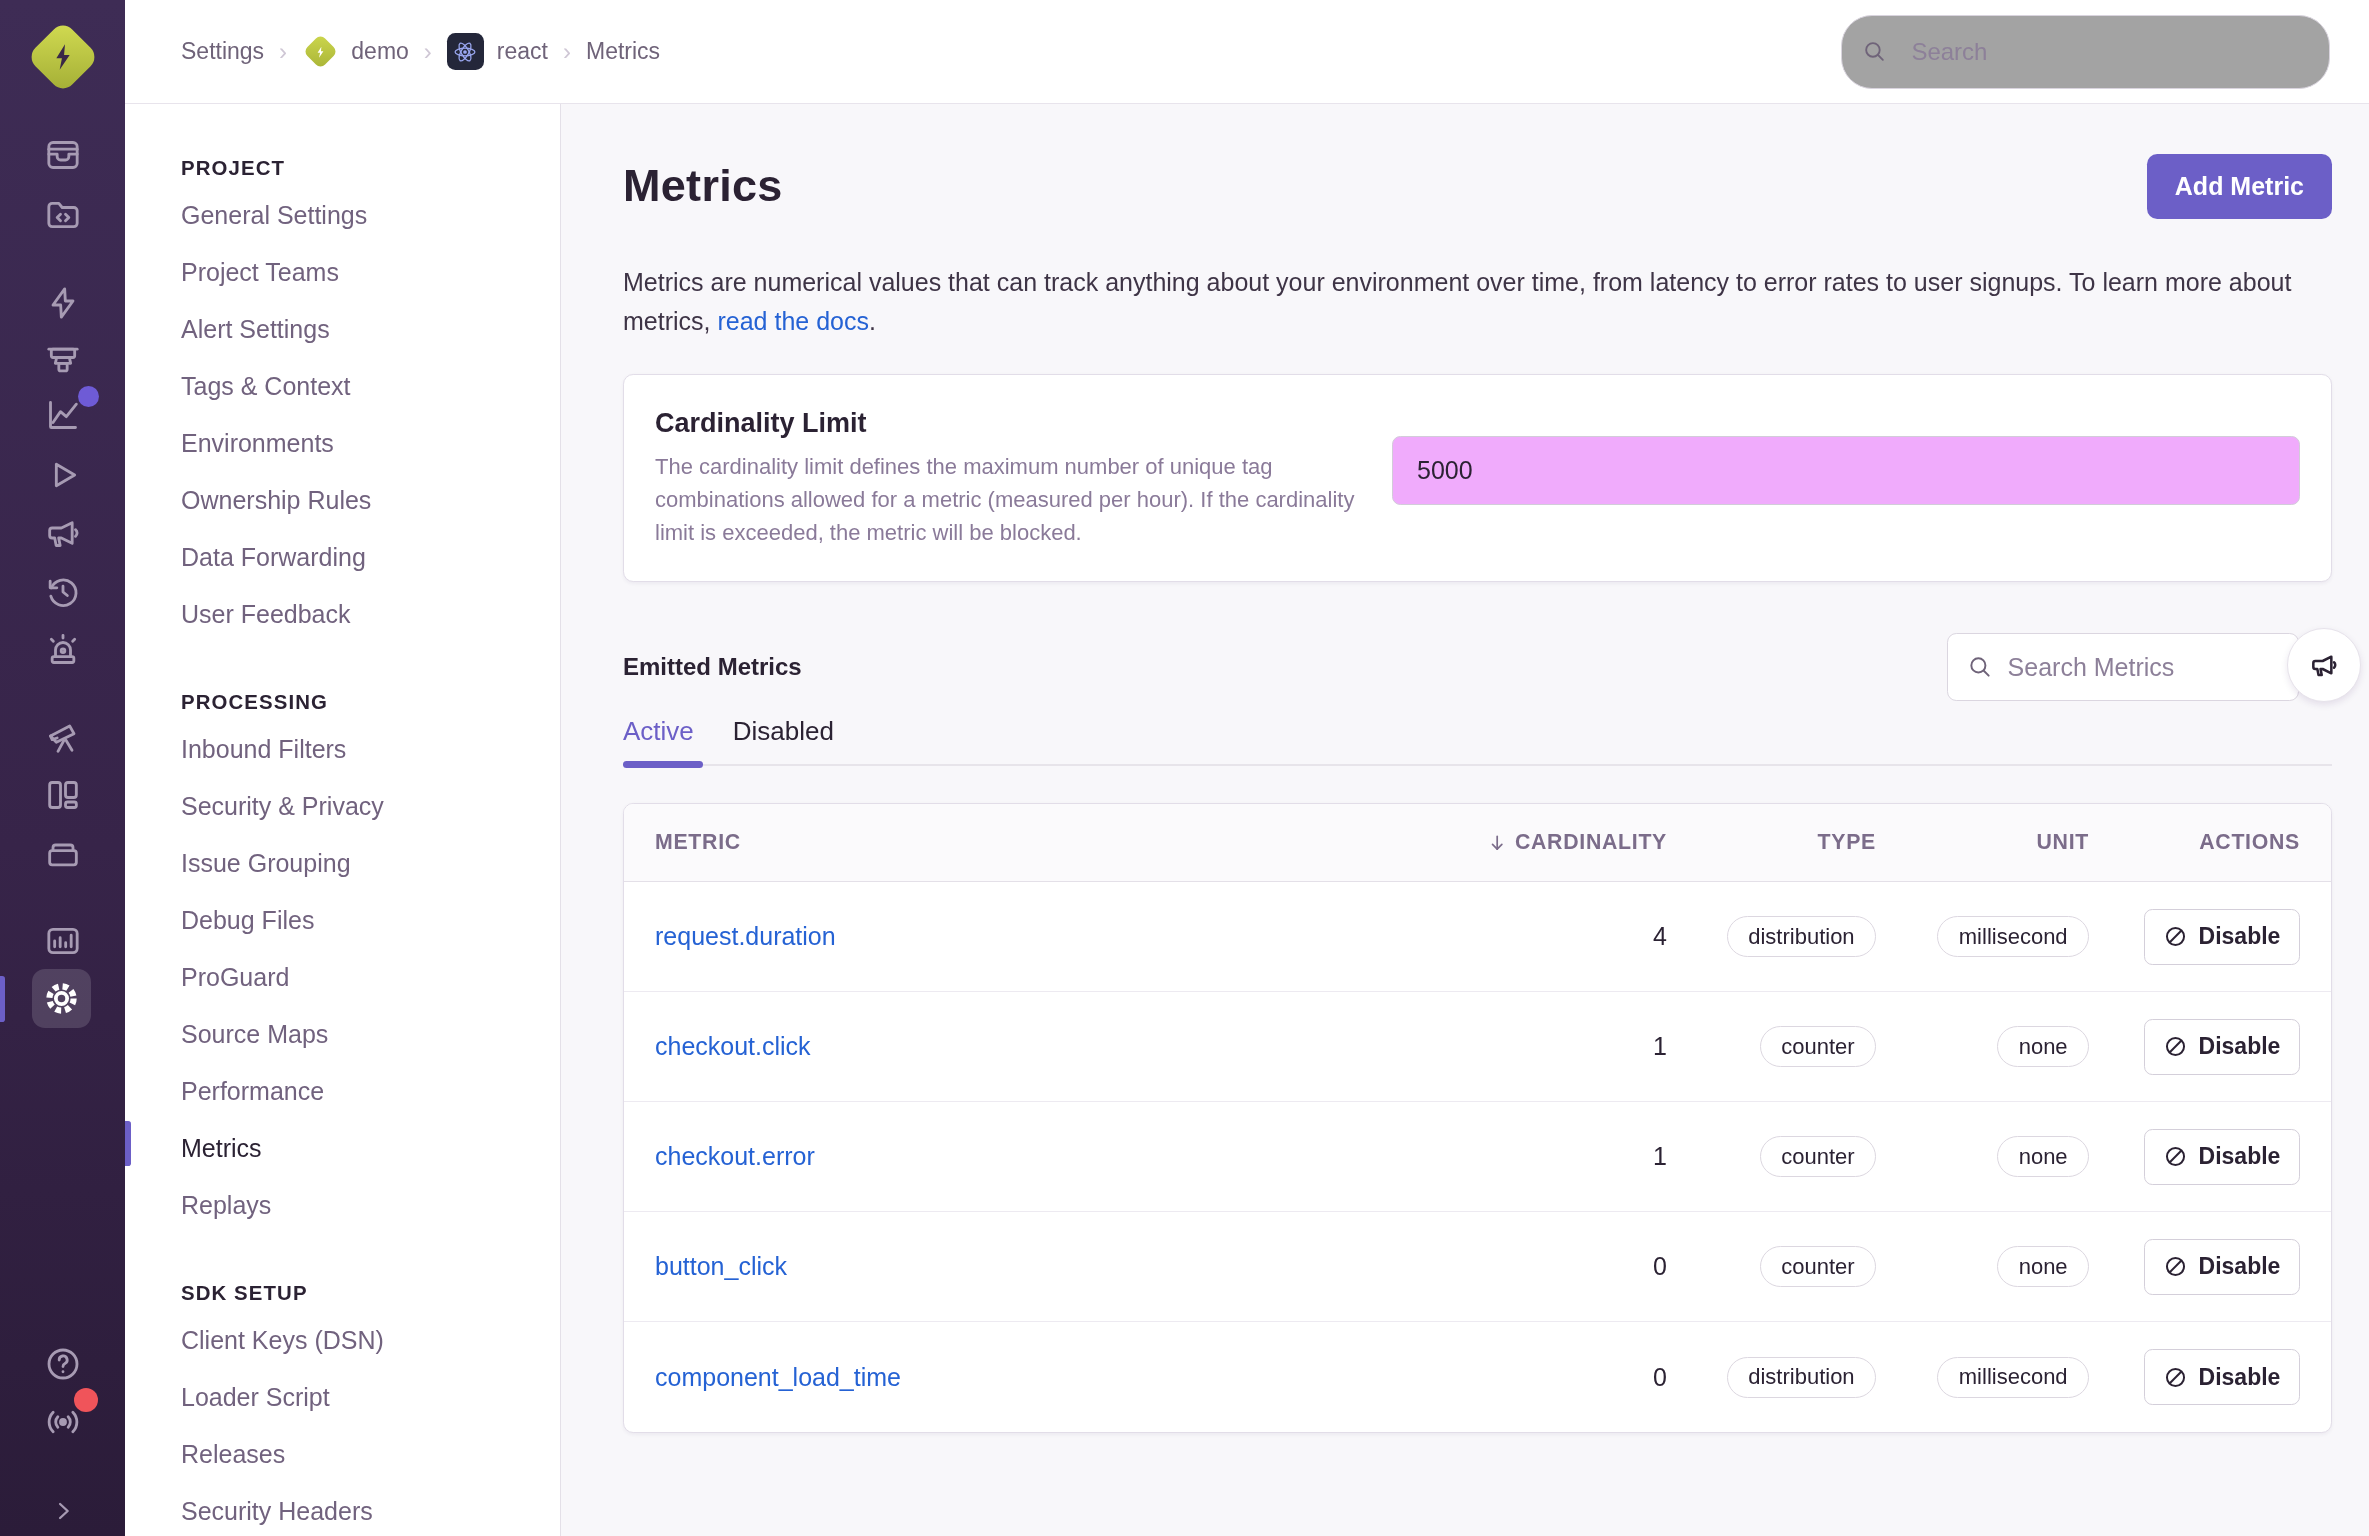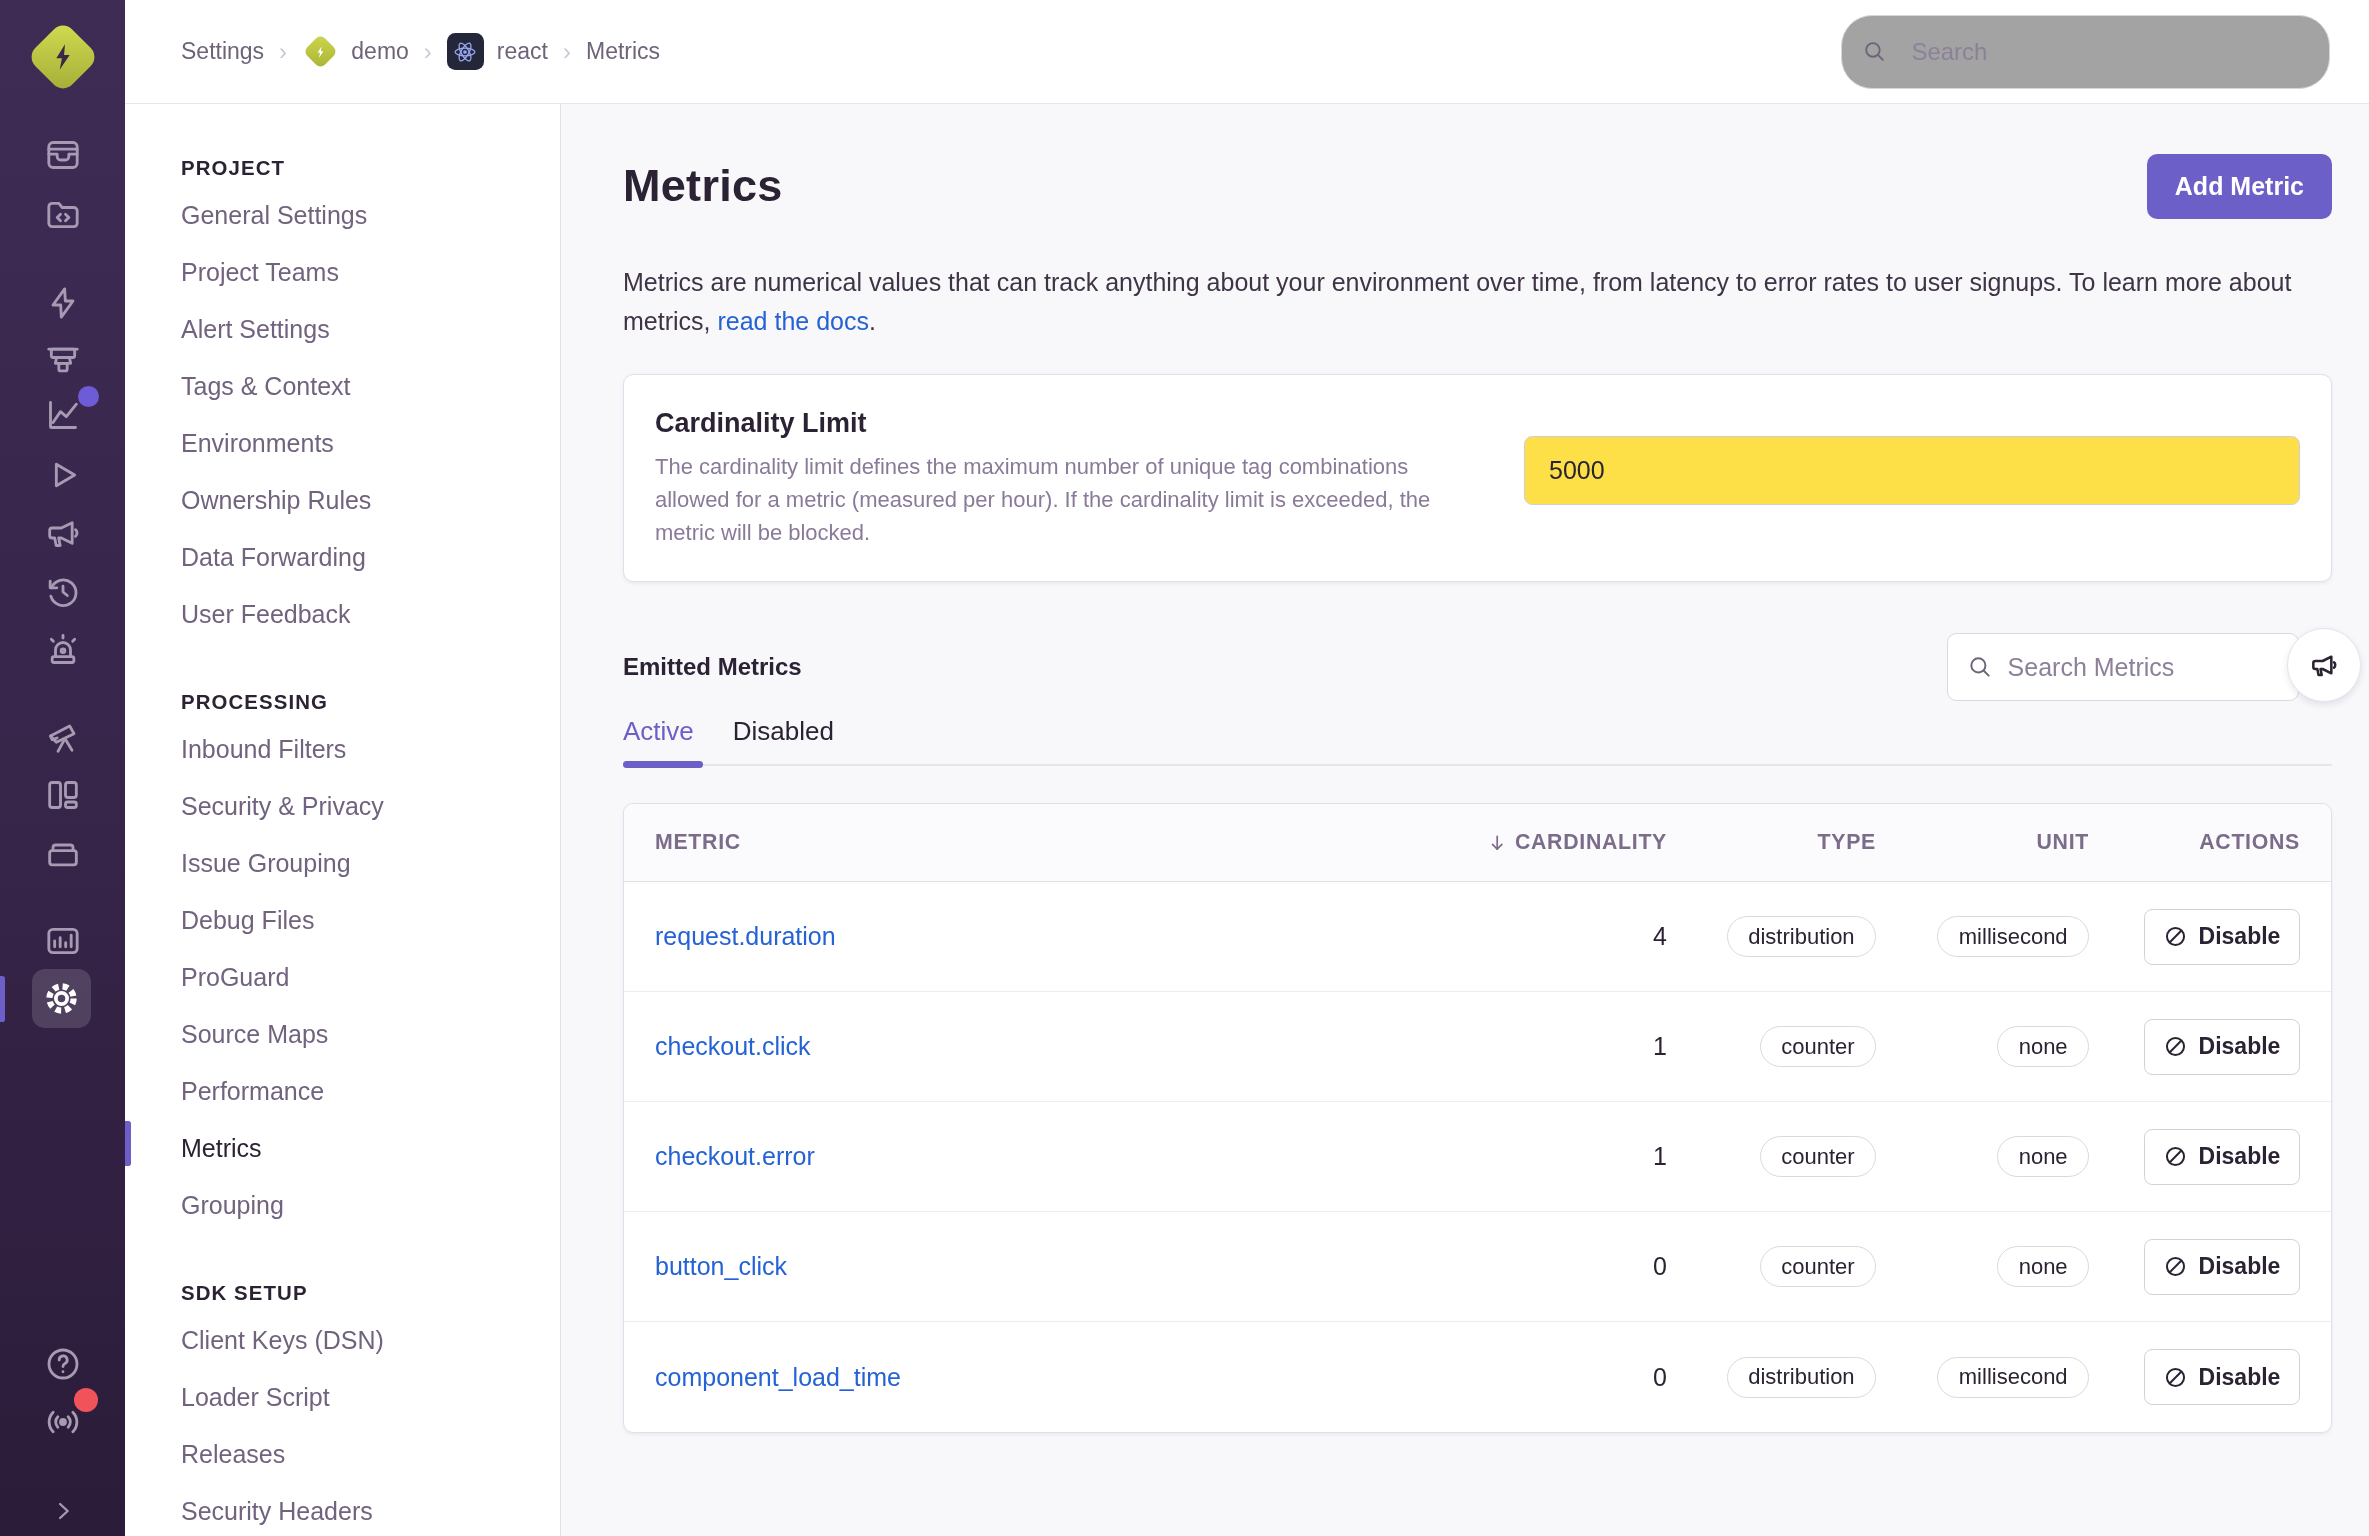--- a/index.html
+++ b/index.html
@@ -62,22 +62,22 @@
   .desc a{color:#2562d4;text-decoration:none;cursor:pointer;}
 
   .panel{margin-top:33px;background:#fff;border:1.9px solid #e2dde8;border-radius:10.2px;
          box-shadow:0 1.9px 3.7px rgba(45,0,85,.05);overflow:hidden;}
   .panel-head{height:74px;line-height:74px;padding-left:31px;background:#fbfafc;border-bottom:1.9px solid #e6e2ea;
          font-size:21.3px;font-weight:bold;letter-spacing:0.9px;color:#2b2233;}
   .panel-body{display:flex;padding:33px 31px 32px 31px;box-sizing:border-box;}
   .field-col{flex:1;}
   .field-label{font-size:27px;font-weight:bold;color:#2b2233;margin-bottom:11px;}
   .field-help{font-size:22px;line-height:33px;color:#8a7a99;max-width:816px;}
-  .limit-input{width:776px;height:69px;border:1.9px solid #d2ccd9;border-radius:8.3px;font-size:25px;color:#2b2233;
-         padding:0 24px;box-sizing:border-box;margin-top:28px;font-family:inherit;outline:none;background:#fde047;}
+  .limit-input{width:908px;height:69px;border:1.9px solid #d2ccd9;border-radius:8.3px;font-size:25px;color:#2b2233;
+         padding:0 24px;box-sizing:border-box;margin-top:28px;font-family:inherit;outline:none;background:#f0abfc;}
 
   .emitted-row{margin-top:48px;display:flex;align-items:center;justify-content:space-between;height:74px;position:relative;}
   .section-title{font-size:24px;font-weight:bold;color:#2b2233;}
   .metric-search{width:352px;height:68px;border:1.9px solid #dbd6e0;border-radius:9.3px;background:#fff;
          display:flex;align-items:center;gap:13px;padding:0 18.6px;box-sizing:border-box;margin-right:33px;color:#8d8099;}
   .metric-search input{border:none;outline:none;font-size:25px;flex:1;color:#be185d;background:transparent;font-family:inherit;min-width:0;}
   .metric-search input::placeholder{color:#8d8099;}
   .fb-circle{position:absolute;right:-29px;top:-1.9px;width:74px;height:74px;border-radius:50%;background:#fff;
          border:1.9px solid #e7e3eb;box-shadow:0 2.8px 7.4px rgba(45,0,85,.10);display:flex;align-items:center;justify-content:center;
          cursor:pointer;color:#2b2233;}
@@ -291,21 +291,21 @@
         <div class="nav-gap"></div>
         <div class="nav-title">PROCESSING</div>
         <a class="nav-item">Inbound Filters</a>
         <a class="nav-item">Security &amp; Privacy</a>
         <a class="nav-item">Issue Grouping</a>
         <a class="nav-item">Debug Files</a>
         <a class="nav-item">ProGuard</a>
         <a class="nav-item">Source Maps</a>
         <a class="nav-item">Performance</a>
         <a class="nav-item active">Metrics</a>
-        <a class="nav-item">Grouping</a>
+        <a class="nav-item">Replays</a>
         <div class="nav-gap"></div>
         <div class="nav-title">SDK SETUP</div>
         <a class="nav-item">Client Keys (DSN)</a>
         <a class="nav-item">Loader Script</a>
         <a class="nav-item">Releases</a>
         <a class="nav-item">Security Headers</a>
         <div class="subnav-active-bar"></div>
       </nav>
 
       <main class="main">

